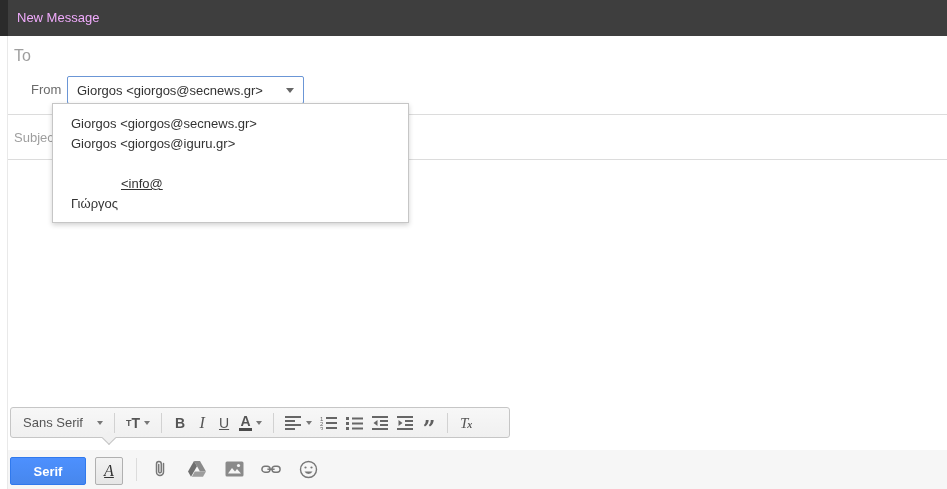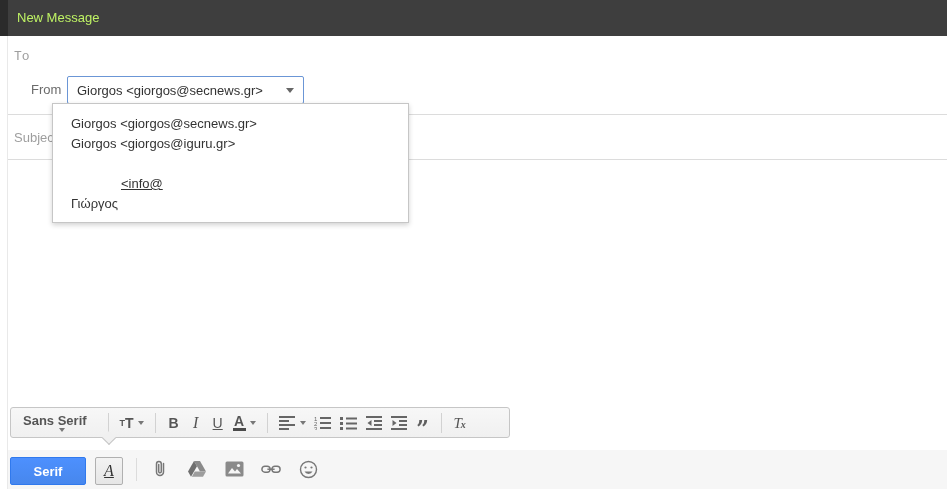--- a/index.html
+++ b/index.html
@@ -13,33 +13,33 @@
 
   
   .titlebar {
     position: absolute; left:0; top:0; width:947px; height:36px;
     background: #3e3e3e;
   }
   .titlebar-edge {
     position:absolute; left:0; top:0; width:8px; height:36px; background:#2b2b2b;
   }
   .titlebar-title {
-    color:#bef264; font-size:13px; line-height:36px; padding-left:17px;
+    color:#f0abfc; font-size:13px; line-height:36px; padding-left:17px;
   }
 
   .window-left-border {
     position:absolute; left:7px; top:36px; height:453px; width:1px; background:#e9e9e9;
   }
 
   
   .to-row { position:absolute; left:8px; top:36px; width:939px; height:40px; }
   .to-row input {
     width:100%; height:100%; border:none; outline:none;
-    font-size:13px; color:#0c4a6e; padding-left:6px; background:transparent;
-    font-family:Liberation Mono, monospace;
+    font-size:16px; color:#0c4a6e; padding-left:6px; background:transparent;
+    font-family:Liberation Sans, sans-serif;
   }
   input::placeholder { color:#9e9e9e; opacity:1; }
 
   .from-row { position:absolute; left:8px; top:76px; width:939px; height:38px;margin-left:17px; }
   .from-label {
     position:absolute; left:6px; top:0; height:27px; line-height:27px;
     font-size:13px; color:#6b6b6b;
   }
   .from-select {
     position:absolute; left:42px; top:0; width:237px; height:28px;
@@ -91,21 +91,21 @@
     position:absolute; left:93px; bottom:-6px; width:10px; height:10px;
     background:#f0f0f0; border-right:1px solid #c6c6c6; border-bottom:1px solid #c6c6c6;
     transform:rotate(45deg);
   }
   .tb-sep { width:1px; height:20px; background:#d2d2d2; margin:0 7px; flex:none; }
   .tb-btn {
     display:flex; align-items:center; justify-content:center;
     min-width:22px; height:25px; color:#555; cursor:pointer; flex:none;
     padding:0 4px; border-radius:2px;
   }
-  .tb-font { margin-left:8px; font-size:13px; font-weight:bold; color:#555;flex-direction:column; }
+  .tb-font { margin-left:8px; font-size:13px; font-weight:normal; color:#555; }
   .tb-font .label { margin-right:10px; }
   .glyph-b { font-weight:bold; font-size:14px; }
   .glyph-i { font-style:italic; font-family:"Liberation Serif", serif; font-size:16px; }
   .glyph-u { text-decoration:underline; font-size:14px; }
   .color-a { display:flex; flex-direction:column; align-items:center; line-height:12px; }
   .color-a .a { font-size:14px; font-weight:bold; }
   .color-a .bar { width:13px; height:3px; background:#4a4a4a; margin-top:1px; }
   .size-glyph { display:flex; align-items:flex-end; line-height:14px; }
   .size-glyph .small { font-size:9px; font-weight:bold; }
   .size-glyph .large { font-size:14px; font-weight:bold; }

